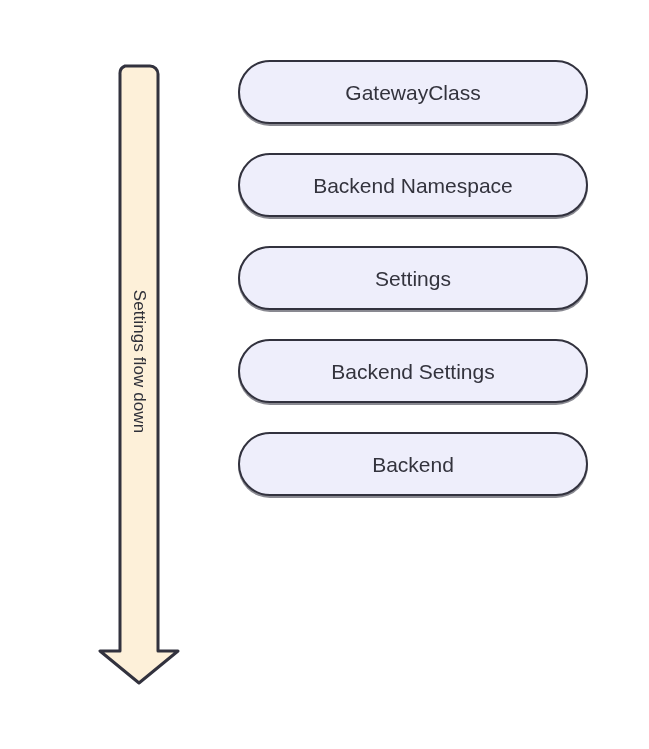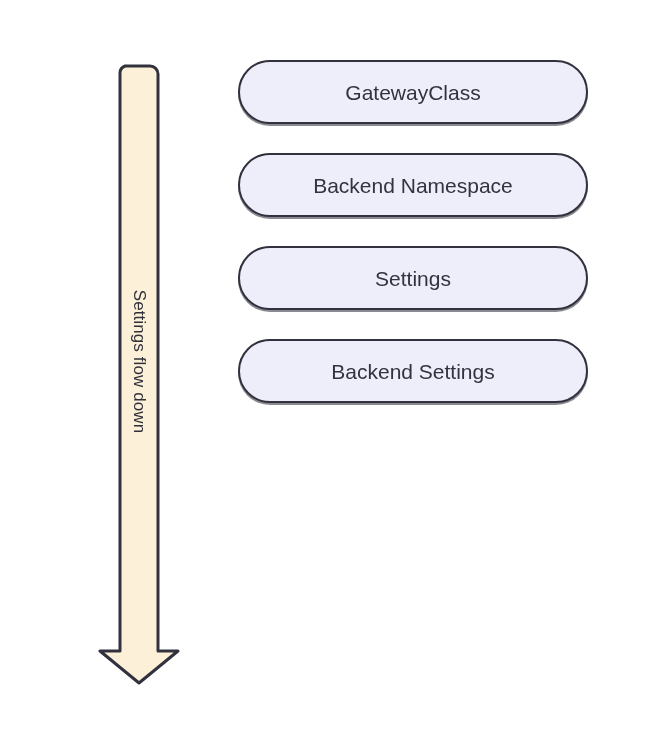--- a/index.html
+++ b/index.html
@@ -126,16 +126,19 @@
     <div class="node">
       <span class="node-label">Settings</span>
     </div>
 
 
 
     <div class="node">
       <span class="node-label">Backend Settings</span>
     </div>
 
+    <div class="node">
+      <span class="node-label">Backend</span>
+    </div>
 
   </div>
 
 </div>
 
 </body></html>

